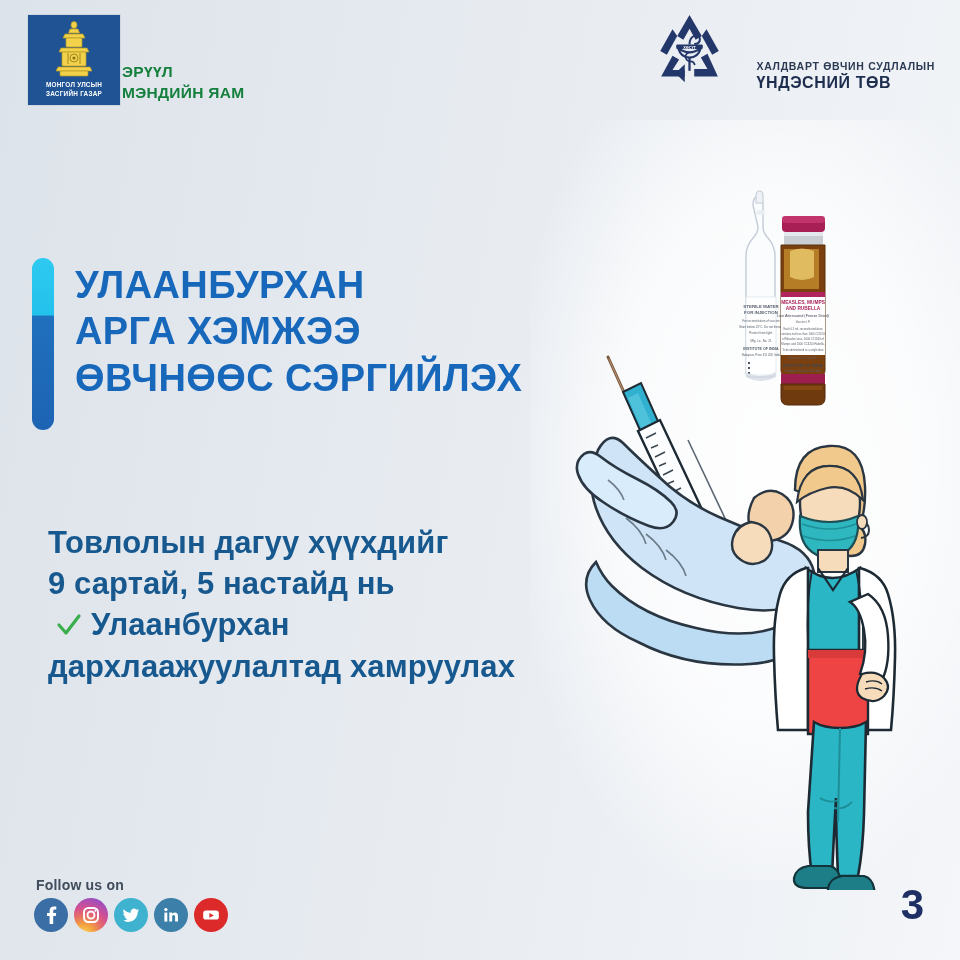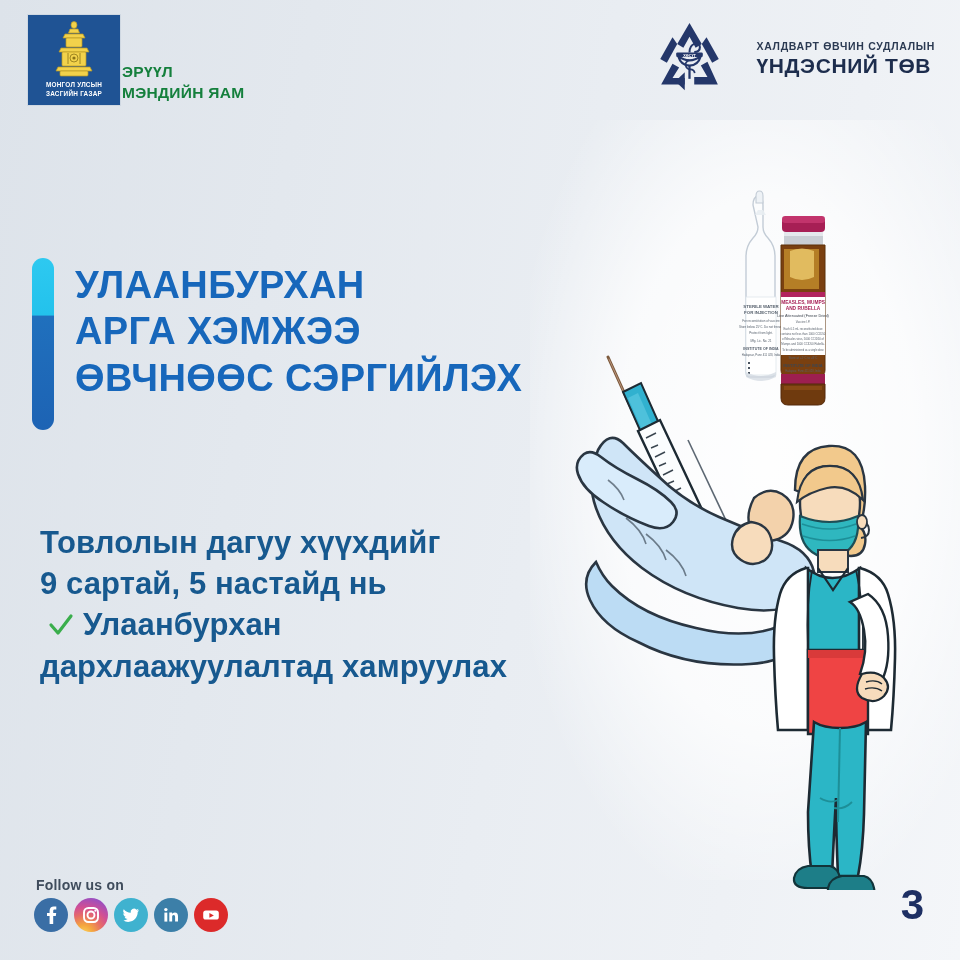--- a/index.html
+++ b/index.html
@@ -33,41 +33,41 @@
     color:#ffffff; font-size:6.4px; font-weight:bold; line-height:1.45;
     text-align:center; letter-spacing:.25px; margin-top:2px;
   }
 
   .ministry-name{
     position:absolute; left:122px; top:62px;
     color:#15803d; font-size:15.5px; font-weight:bold; line-height:1.35;
     letter-spacing:.3px;
   }
 
-  .nccd-wrap{ position:absolute; right:25px; top:18px; display:flex; align-items:center; gap:24px; }
+  .nccd-wrap{ position:absolute; right:25px; top:10px; display:flex; align-items:flex-end; gap:24px; }
   .nccd-mark{ width:85px; height:82px; }
   .nccd-text{ line-height:1.1; }
   .nccd-line1{ color:#2b3a52; font-size:10.5px; font-weight:bold; letter-spacing:.7px; }
-  .nccd-line2{ color:#1d2d4d; font-size:21px; font-weight:bold; letter-spacing:.6px; margin-top:2px; }
+  .nccd-line2{ color:#1d2d4d; font-size:16px; font-weight:bold; letter-spacing:.6px; margin-top:2px; }
 
   
   .title-block{ position:absolute; left:32px; top:258px; display:flex; gap:21px; }
   .title-bar{
     width:22px; height:172px; border-radius:11px;
     background: linear-gradient(180deg, #2ec9f0 0%, #23c2ec 33%, #2070bd 34%, #1d63b4 100%);
     flex:0 0 auto;
   }
   .title-lines{ padding-top:4px; }
   .title-line{
     color:#1767bb; font-size:38px; font-weight:bold; line-height:1.22;
     letter-spacing:.4px; white-space:nowrap;
   }
 
   
-  .body-block{ position:absolute; left:40px; top:522px; width:540px; }
+  .body-block{ position:absolute; left:48px; top:522px; width:540px; }
   .body-line{
     color:#17598f; font-size:31px; font-weight:bold; line-height:1.33;
     letter-spacing:.1px; white-space:nowrap;
   }
   .bullet-row{ display:flex; align-items:center; gap:9px; margin-left:8px; }
   .tick{ width:26px; height:26px; flex:0 0 auto; }
 
   
   .illus{ position:absolute; left:568px; top:150px; width:392px; height:740px; }
 

